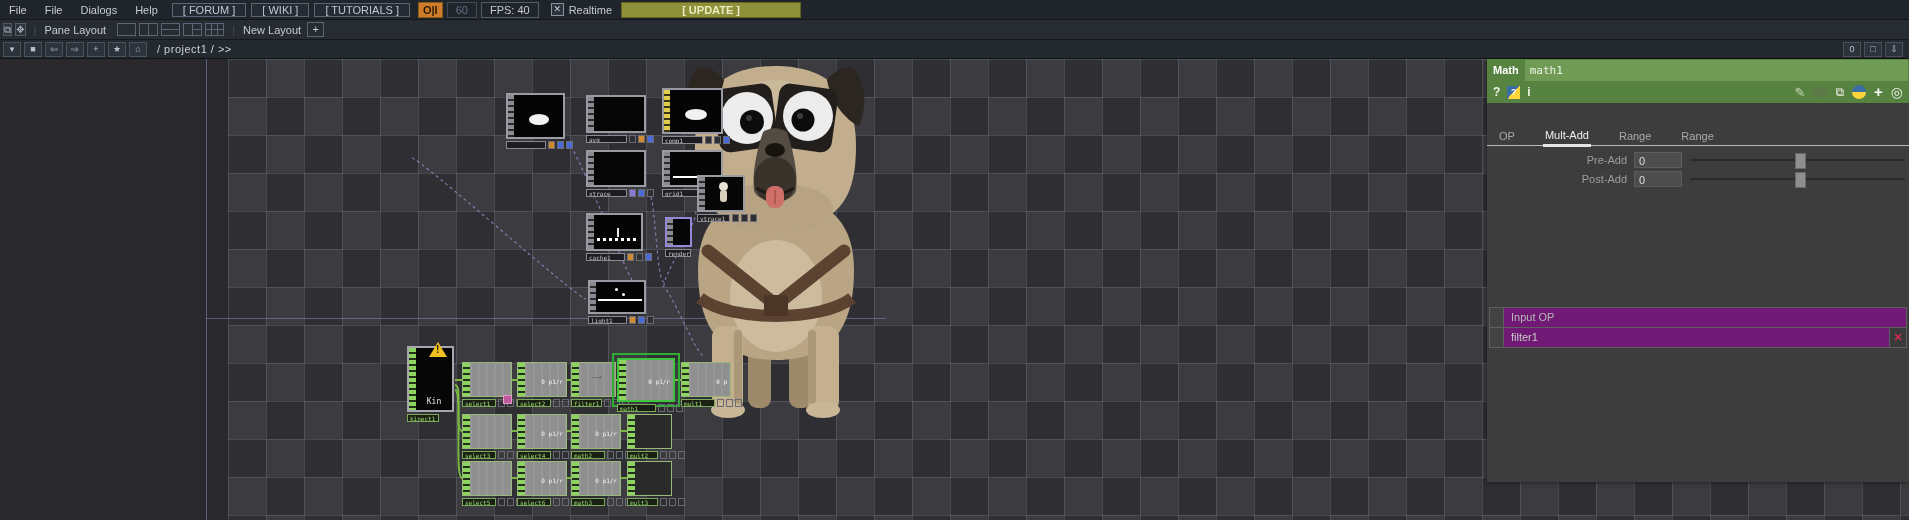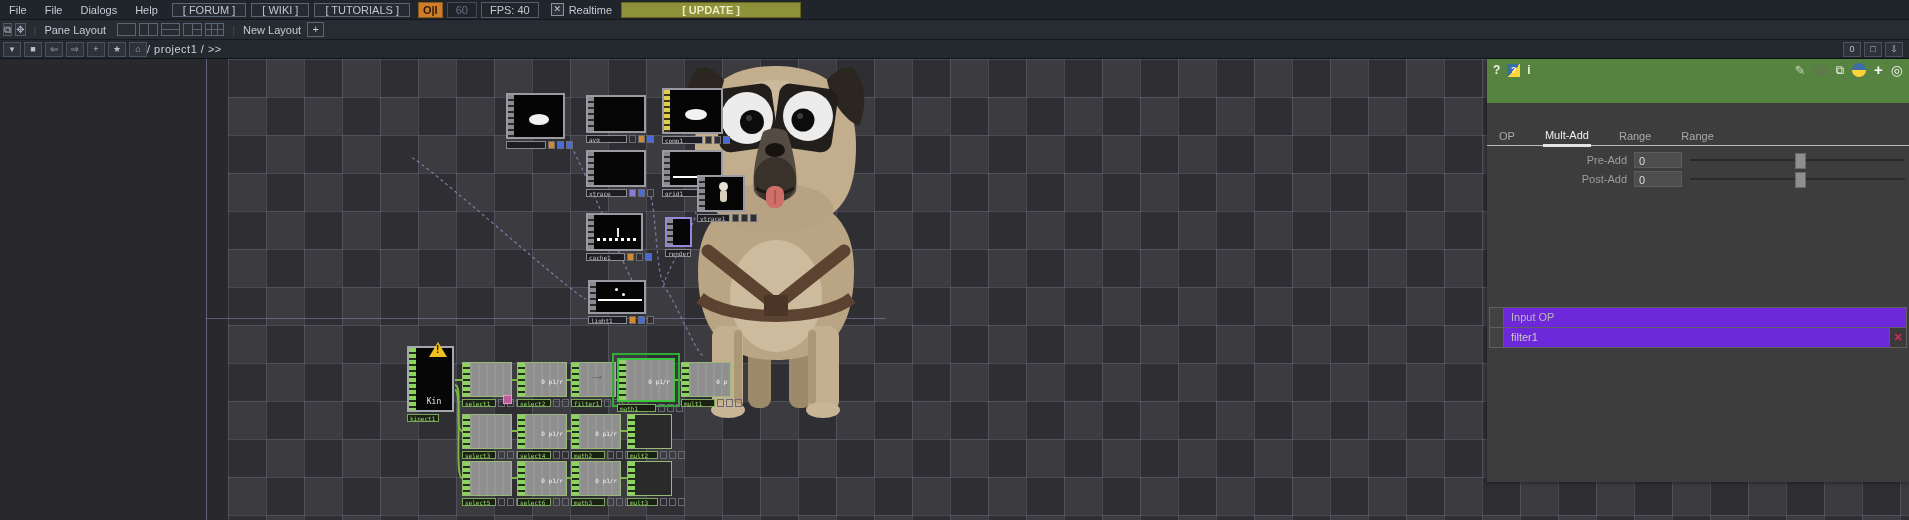--- a/index.html
+++ b/index.html
@@ -32,21 +32,21 @@
   .preset.p-hsplit{background-image:linear-gradient(transparent 5px,#5c6574 5px,#5c6574 6px,transparent 6px);}
   .preset.p-leftsplit{background-image:linear-gradient(90deg,transparent 8px,#5c6574 8px,#5c6574 9px,transparent 9px),
      linear-gradient(transparent 5px,#5c6574 5px,#5c6574 6px,transparent 6px);background-size:100% 100%,50% 100%;background-position:0 0,100% 0;background-repeat:no-repeat;}
   .preset.p-grid{background-image:linear-gradient(90deg,transparent 5px,#5c6574 5px,#5c6574 6px,transparent 6px,transparent 11px,#5c6574 11px,#5c6574 12px,transparent 12px),
      linear-gradient(transparent 5px,#5c6574 5px,#5c6574 6px,transparent 6px);}
   .plusbox{width:15px;height:13px;border:1px solid #5c6574;color:#c6cbd4;text-align:center;line-height:12px;margin-left:6px;}
   
   #pathbar{top:40px;height:19px;background:#24282f;border-bottom:1px solid #101216;font-size:11px;color:#ccd1d9;}
   .nav-btn{width:16px;height:13px;border:1px solid #4a515d;background:#2d323b;margin-left:3px;
            color:#b9c0cb;font-size:9px;line-height:13px;text-align:center;}
-  #path-text{letter-spacing:.5px;}
+  #path-text{margin-left:10px;letter-spacing:.5px;}
   .spacer{flex:1;}
   
   #network{position:absolute;top:59px;left:0;width:1909px;height:461px;background-color:#303034;
     background-image:
       linear-gradient(rgba(165,170,195,.20) 1px,transparent 1px),
       linear-gradient(90deg,rgba(165,170,195,.20) 1px,transparent 1px),
       repeating-conic-gradient(#3b3b40 0% 25%,#2f2f33 0% 50%);
     background-size:38px 38px,38px 38px,76px 76px;background-position:228px 0,228px 0,228px 0;}
   #net-left-strip{position:absolute;left:0;top:0;width:228px;height:461px;background:#28282d;}
   #axis-v{position:absolute;left:206px;top:0;width:1px;height:461px;background:rgba(150,150,210,.5);}
@@ -114,21 +114,21 @@
   .ptab.active{color:#efefef;border-bottom:3px solid #e4e4e4;margin-bottom:-2px;}
   .p-params{position:absolute;left:0;top:91px;right:0;}
   .prow{height:19px;display:flex;align-items:center;}
   .plabel{width:140px;text-align:right;color:#9d9d9d;padding-right:7px;}
   .pval{width:48px;height:16px;background:#4d4d4d;border:1px solid #5c5c5c;color:#dcdcdc;
         line-height:16px;padding-left:4px;box-sizing:border-box;}
   .pslider{flex:1;margin:0 4px 0 8px;position:relative;height:16px;}
   .ptrack{position:absolute;left:0;right:0;top:7px;height:2px;background:#2a2a2a;}
   .phandle{position:absolute;top:1px;width:9px;height:14px;background:#8f8f8f;border:1px solid #6a6a6a;}
   .p-inputop{position:absolute;left:2px;right:2px;top:248px;border:1px solid #5f5f5f;}
-  .iorow{height:19px;display:flex;border-bottom:1px solid #5f5f5f;background:#6d28d9;}
+  .iorow{height:19px;display:flex;border-bottom:1px solid #5f5f5f;background:#701a75;}
   .iorow:last-child{border-bottom:none;}
   .iocell-l{width:13px;border-right:1px solid #5f5f5f;background:#424242;}
   .iocell-m{flex:1;color:#b8b8b8;line-height:19px;padding-left:7px;}
   .iorow.val .iocell-m{color:#cacaca;}
   .iocell-r{width:16px;border-left:1px solid #5f5f5f;background:#3a3a3a;color:#d02a52;
             font-weight:bold;text-align:center;line-height:18px;font-size:11px;}
 </style>
 </head>
 <body>
 
@@ -503,20 +503,26 @@
         <span class="flag"></span>
         <span class="flag"></span>
       </div>
     </div>
 <div class="warn" style="left: 429px; top: 283px;"></div>
     <div class="pinkflag" style="left: 503px; top: 336px;"></div>
   </div>
 
 <div id="panel">
   <div class="p-head">
+    <div class="p-head-top">
+      <span class="p-type">Math</span>
+      <span class="p-name-field">
+          <span>math1</span>
+        </span>
+    </div>
     <div class="p-head-ico" id="p-head-ico">
         <span class="hicon">?</span>
         <span class="pyhelp">?</span>
         <span class="hicon">i</span>
         <span class="ico-right">
           <span class="pencil">✎</span>
           <span class="bubble"></span>
           <span class="clip">⧉</span>
           <span class="pylogo"></span>
           <span class="plus-ic">+</span>

